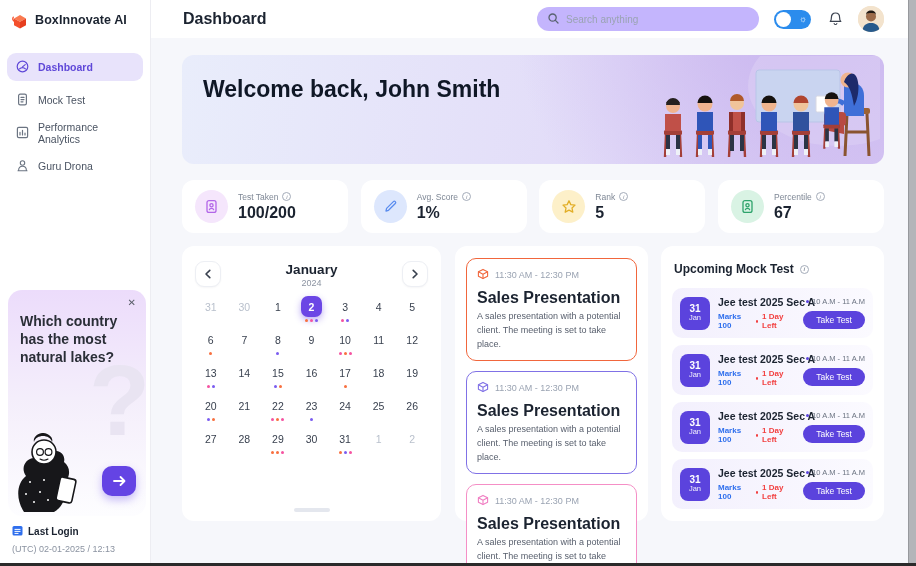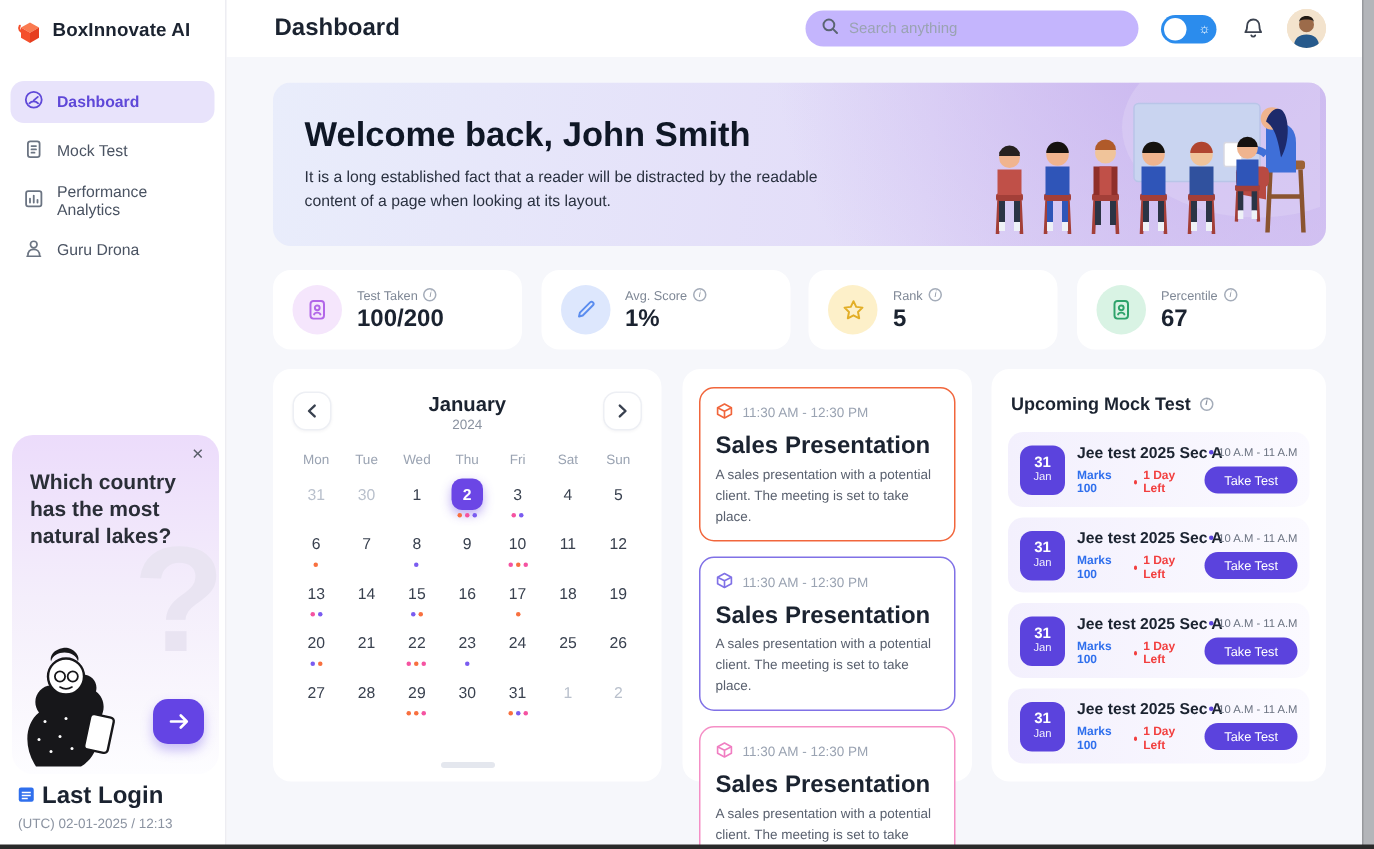--- a/index.html
+++ b/index.html
@@ -24,21 +24,21 @@
   .promo{position:absolute;left:8px;top:290px;width:138px;height:226px;border-radius:14px;overflow:hidden;padding:16px 12px 0;background:linear-gradient(180deg,#ecdcfb 0%,#f4eefb 48%,#fdfdff 100%)}
   .promo-close{position:absolute;top:7px;right:10px;font-size:10px;color:#5a5f6a;background:none;border:none;cursor:pointer;z-index:3}
   .promo h3{position:relative;z-index:2;font-size:14px;font-weight:800;color:#2a2e37;line-height:1.3;margin-top:6px}
   .promo p{position:relative;z-index:2;font-size:8.5px;color:#8b8f99;line-height:1.5;margin-top:9px;width:104px}
   .q-mark{position:absolute;right:-4px;top:60px;font-size:100px;font-weight:800;color:#e9e4f2;z-index:1;line-height:1}
   .promo-art{position:absolute;left:2px;bottom:-2px;z-index:2}
   .promo-arrow{position:absolute;right:10px;bottom:20px;width:34px;height:30px;border:none;border-radius:10px;background:#6444e4;display:flex;align-items:center;justify-content:center;cursor:pointer;z-index:3;box-shadow:0 4px 8px rgba(100,68,228,.35)}
 
   .last-login{position:absolute;left:12px;top:522px}
   .ll-row{display:flex;align-items:center;gap:5px}
-  .ll-label{font-size:16px;font-weight:700;color:#1b2330}
+  .ll-label{font-size:10px;font-weight:700;color:#1b2330}
   .ll-value{font-size:9px;color:#8b93a1;margin-top:4px}
 
   
   .topbar{position:absolute;left:151px;top:0;width:757px;height:38px;background:#fff;display:flex;align-items:center;padding:0 24px 0 32px;z-index:5}
   .page-title{font-size:16px;font-weight:700;color:#1b2330}
   .search{margin-left:auto;width:222px;height:24px;background:#c4b5fd;border-radius:13px;display:flex;align-items:center;gap:7px;padding:0 11px}
   .search input{flex:1;border:none;background:transparent;outline:none;font-size:10px;color:#39414f;font-family:"Liberation Sans",sans-serif}
   .search input::placeholder{color:#9aa3b2}
   .toggle{margin-left:15px;width:37px;height:19px;background:#2b8ced;border-radius:10px;position:relative;cursor:pointer;display:flex;align-items:center}
   .knob{position:absolute;left:2px;width:15px;height:15px;background:#fff;border-radius:50%}
@@ -243,21 +243,20 @@
         <rect width="26" height="26" fill="#f3e3cd"></rect>
         <circle cx="13" cy="10.5" r="5" fill="#9c6b4a"></circle>
         <path d="M8 9.5 C8 6 10 4.6 13 4.6 C16 4.6 18 6 18 9.5 C18 7.8 16.8 7 13 7 C9.2 7 8 7.8 8 9.5" fill="#221a14"></path>
         <path d="M4.5 26 C4.5 19.5 8 17 13 17 C18 17 21.5 19.5 21.5 26 Z" fill="#275a8c"></path>
       </svg>
     </div>
   </header>
 
   <section class="banner">
     <h2>Welcome back, John Smith</h2>
-    <p>It is a long established fact that a reader will be distracted by the readable content of a page when looking at its layout.</p>
     <span class="banner-art">
       <svg width="232" height="104" viewBox="0 0 232 104">
         <ellipse cx="190" cy="30" rx="90" ry="60" fill="#dcd0f4" opacity="0.55"></ellipse>
         <rect x="108" y="14" width="84" height="52" rx="3" fill="#c9d4f0"></rect>
         <rect x="108" y="14" width="84" height="52" rx="3" fill="none" stroke="#b9c5e8"></rect>
 
         <g>
           <rect x="196" y="52" width="26" height="6" rx="2" fill="#9c6235"></rect>
           <path d="M199 58 L197 100 M219 58 L221 100 M199 76 h20" stroke="#8a5430" stroke-width="3"></path>
           <path d="M196 30 C206 24 216 28 216 40 L216 60 L196 60 Z" fill="#3f6fd8"></path>
@@ -403,30 +402,20 @@
       <div class="cal-title">
         <div class="cal-month">January</div>
         <div class="cal-year">2024</div>
       </div>
       <button class="nav-btn">
         <svg width="8" height="10" viewBox="0 0 8 10" fill="none" stroke="#39414f" stroke-width="1.6" stroke-linecap="round" stroke-linejoin="round">
             <path d="M2.2 1.4 L6 5 L2.2 8.6"></path>
           </svg>
       </button>
     </div>
-    <div class="weekdays">
-
-    <span>Mon</span>
-        <span>Tue</span>
-        <span>Wed</span>
-        <span>Thu</span>
-        <span>Fri</span>
-        <span>Sat</span>
-        <span>Sun</span>
-      </div>
     <div class="days">
 
     <div class="cal-cell muted">
           <span class="cal-num">31</span>
           <span class="cal-dots"></span>
         </div>
         <div class="cal-cell muted">
           <span class="cal-num">30</span>
           <span class="cal-dots"></span>
         </div>

